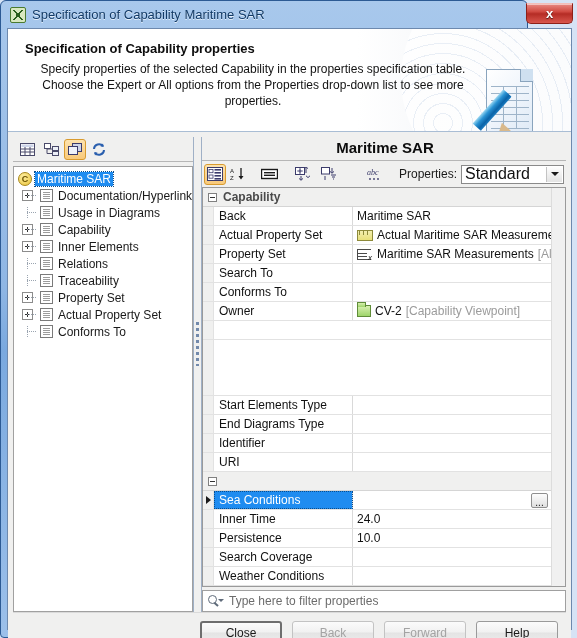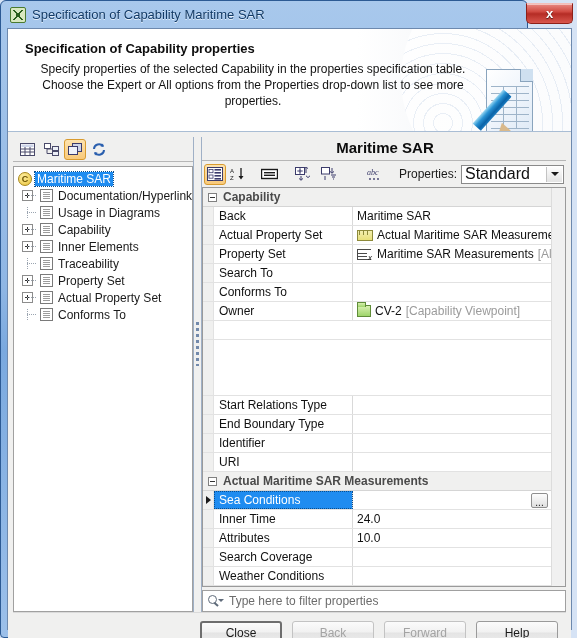--- a/index.html
+++ b/index.html
@@ -542,20 +542,26 @@
               <span class="tlabel">Capability</span>
             </div>
 
             <div class="tnode">
               <span class="expander box"></span>
               <span class="tline"></span>
               <span class="ticon doc"></span>
               <span class="tlabel">Inner Elements</span>
             </div>
 
+            <div class="tnode">
+              <span class="expander dots"></span>
+              <span class="tline"></span>
+              <span class="ticon doc"></span>
+              <span class="tlabel">Relations</span>
+            </div>
 
             <div class="tnode">
               <span class="expander dots"></span>
               <span class="tline"></span>
               <span class="ticon doc"></span>
               <span class="tlabel">Traceability</span>
             </div>
 
             <div class="tnode">
               <span class="expander box"></span>
@@ -731,29 +737,29 @@
 
               <div class="row tall">
                 <div class="gutter"></div>
                 <div class="pval">
                   <span></span>
                 </div>
               </div>
 
               <div class="row">
                 <div class="gutter"></div>
-                <div class="pname">Start Relations Type</div>
-                <div class="pval">
-                  <span></span>
-                </div>
-              </div>
-
-              <div class="row">
-                <div class="gutter"></div>
-                <div class="pname">End Boundary Type</div>
+                <div class="pname">Start Elements Type</div>
+                <div class="pval">
+                  <span></span>
+                </div>
+              </div>
+
+              <div class="row">
+                <div class="gutter"></div>
+                <div class="pname">End Diagrams Type</div>
                 <div class="pval">
                   <span></span>
                 </div>
               </div>
 
               <div class="row">
                 <div class="gutter"></div>
                 <div class="pname">Identifier</div>
                 <div class="pval">
                   <span></span>
@@ -763,21 +769,20 @@
               <div class="row">
                 <div class="gutter"></div>
                 <div class="pname">URI</div>
                 <div class="pval">
                   <span></span>
                 </div>
               </div>
 
               <div class="grp">
                 <span class="gbox"></span>
-                <span>Actual Maritime SAR Measurements</span>
               </div>
 
               <div class="row sel current">
                 <div class="gutter"></div>
                 <div class="pname">Sea Conditions</div>
                 <div class="pval">
                   <span></span>
                   <span class="ellipsis-btn">...</span>
                 </div>
               </div>
@@ -785,21 +790,21 @@
               <div class="row">
                 <div class="gutter"></div>
                 <div class="pname">Inner Time</div>
                 <div class="pval">
                   <span>24.0</span>
                 </div>
               </div>
 
               <div class="row">
                 <div class="gutter"></div>
-                <div class="pname">Attributes</div>
+                <div class="pname">Persistence</div>
                 <div class="pval">
                   <span>10.0</span>
                 </div>
               </div>
 
               <div class="row">
                 <div class="gutter"></div>
                 <div class="pname">Search Coverage</div>
               </div>
 

